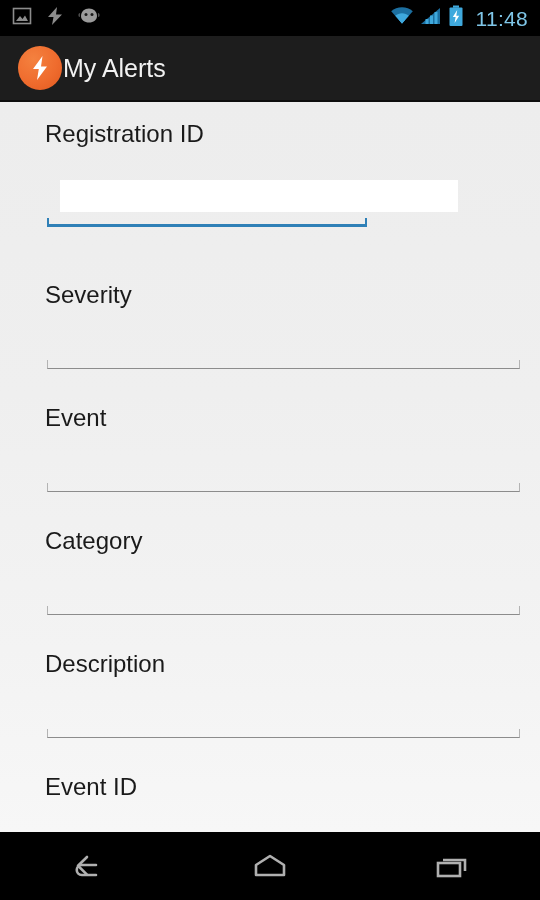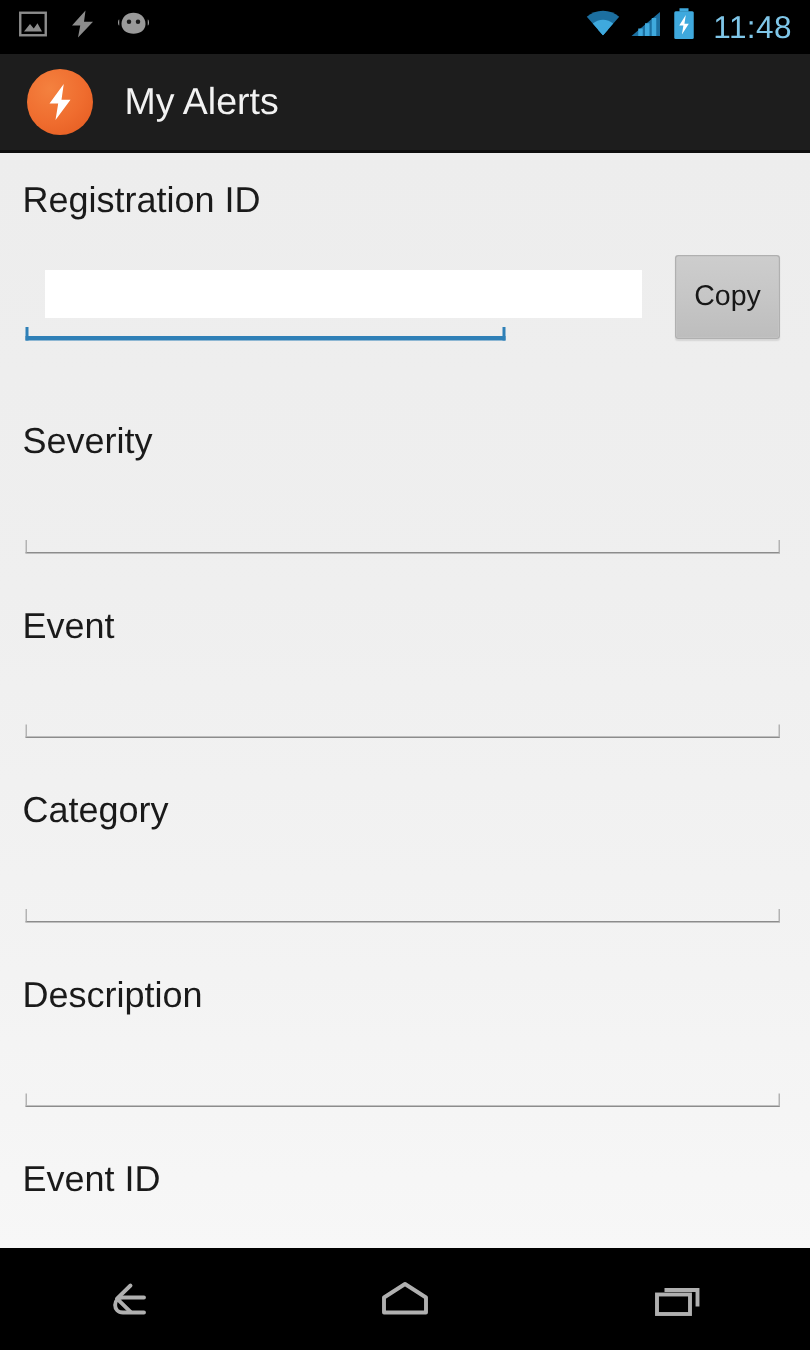--- a/index.html
+++ b/index.html
@@ -71,39 +71,40 @@
     border-radius: 50%;
     background: radial-gradient(circle at 35% 30%, #f4813f 0%, #ef6c2e 55%, #e2591f 100%);
     display: flex;
     align-items: center;
     justify-content: center;
     flex: none;
   }
   #app-title {
     color: #f2f2f2;
     font-size: 25px;
-    margin-left: 21px;
+    margin-left: 1px;
     font-weight: 400;
     line-height: 1;
   }
 
   
   #content {
     position: absolute;
     left: 0; top: 102px;
     width: 540px;
     height: 730px;
     background: linear-gradient(180deg, #ededed 0%, #efefef 40%, #f3f3f3 75%, #f7f7f7 100%);
     overflow: hidden;
     box-sizing: border-box;
   }
 
   .field-group {
     position: relative;
     padding: 3px 0 0 0;
+    margin-left: 30px;
   }
   .field-label {
     font-size: 24px;
     color: #1a1a1a;
     padding-left: 15px;
     line-height: 1;
   }
 
   
   .edit-line {
@@ -287,21 +288,20 @@
 
         <div id="reg-field-wrap">
           <div style="position:relative; height:48px;">
             <div id="reg-ghost-text"></div>
             <div id="reg-redaction"></div>
             <input id="reg-input" class="edit-input" type="text" style="left: 17px; width: 420px; top: 6px; bottom: auto;" placeholder="">
           </div>
           <div class="edit-line focused" style="margin-right: 103px; border-left-color: rgb(47, 128, 183); border-right-color: rgb(47, 128, 183); border-bottom-color: rgb(47, 128, 183);"></div>
         </div>
 
-        <div id="copy-button">Copy</div>
       </div>
     </div>
 
     <div id="fields-list">
         <div class="field-group" style="margin-top: 34px;">
           <div class="field-label">Severity</div>
           <div style="position: relative; margin-top: 26px; height: 36px;">
             <input type="text" class="edit-input" placeholder="" style="left: 17px; width: 500px; top: 0px; bottom: auto;">
             <div class="edit-line" style="position: absolute; left: 0px; right: 0px; bottom: 0px;"></div>
           </div>

